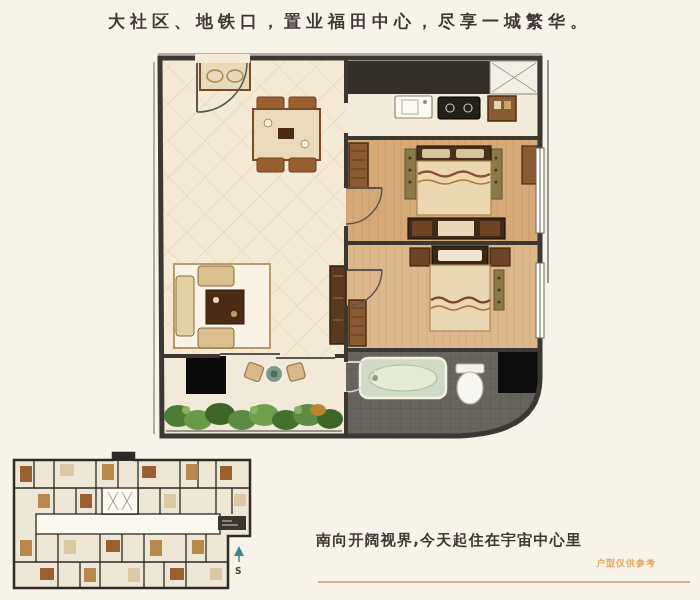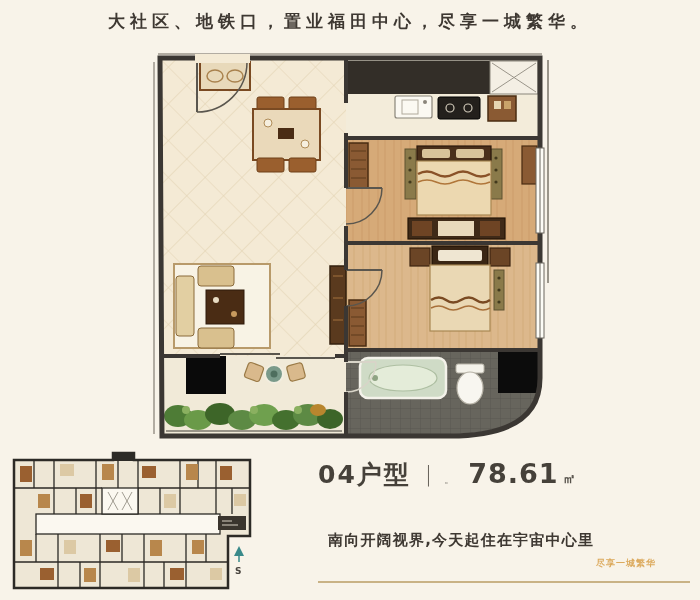--- a/index.html
+++ b/index.html
@@ -34,21 +34,21 @@
     color:#46413a;
   }
   .unit-name { font-size:25px; font-weight:bold; letter-spacing:2px; }
   .unit-divider { font-size:22px; font-weight:300; color:#6a655d; margin:0 12px 0 14px; position:relative; top:-2px; }
   .unit-dot { font-size:10px; color:#6a655d; margin-right:14px; }
   .unit-area { font-size:27px; font-weight:bold; letter-spacing:1px; }
   .unit-area-unit { font-size:13px; font-weight:bold; margin-left:4px; color:#56514a; }
 
   
   .desc {
-    position:absolute; left:328px; top:527px;
+    position:absolute; left:316px; top:527px;
     font-size:15px; font-weight:bold;
     color:#3e3832; letter-spacing:1.2px;
     line-height:27px;
   }
   .disclaimer {
     position:absolute; left:596px; top:557px;
     font-size:9px; color:#dcaa5e; letter-spacing:1px; font-weight:bold;
   }
   .gold-line {
     position:absolute; left:318px; top:581px;
@@ -330,29 +330,22 @@
       <rect x="208" y="66" width="28" height="14" fill="#3a352e"></rect>
       <path d="M212 71 H222 M212 75 H228" stroke="#d8d2c4" stroke-width="1.2"></path>
     </g>
     <g>
       <polygon points="229,96 224,106 234,106" fill="#3a8a8a"></polygon>
       <path d="M229 106 V112" stroke="#3a8a8a" stroke-width="1.5"></path>
       <text x="225" y="124" font-size="9" fill="#4a4540" font-weight="bold">S</text>
     </g>
   </svg>
 
-  <div class="unit-row">
-    <span class="unit-name">04户型</span>
-    <span class="unit-divider">|</span>
-    <span class="unit-dot">。</span>
-    <span class="unit-area">78.61</span>
-    <span class="unit-area-unit">㎡</span>
-  </div>
 
   <div class="desc">
     <div>南向开阔视界,今天起住在宇宙中心里</div>
   </div>
 
-  <div class="disclaimer">尽享一城繁华</div>
+  <div class="disclaimer">户型仅供参考</div>
 
   <div class="gold-line"></div>
 
 </div>
 
 </body></html>

